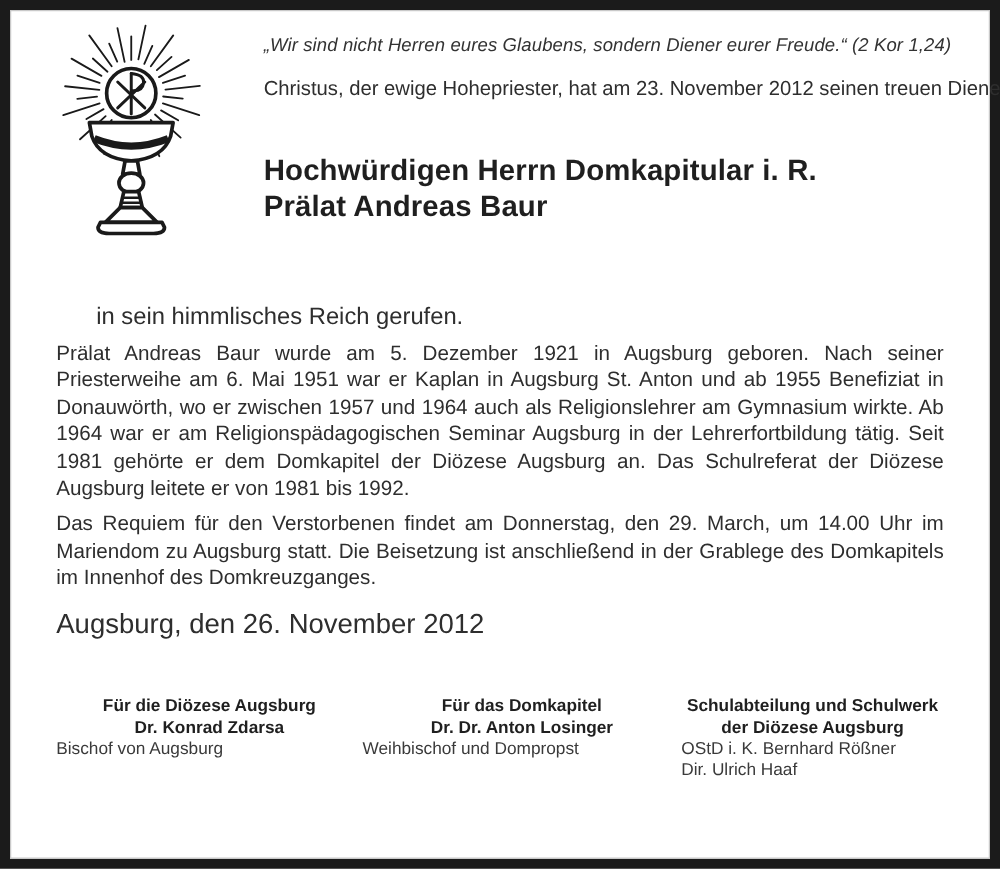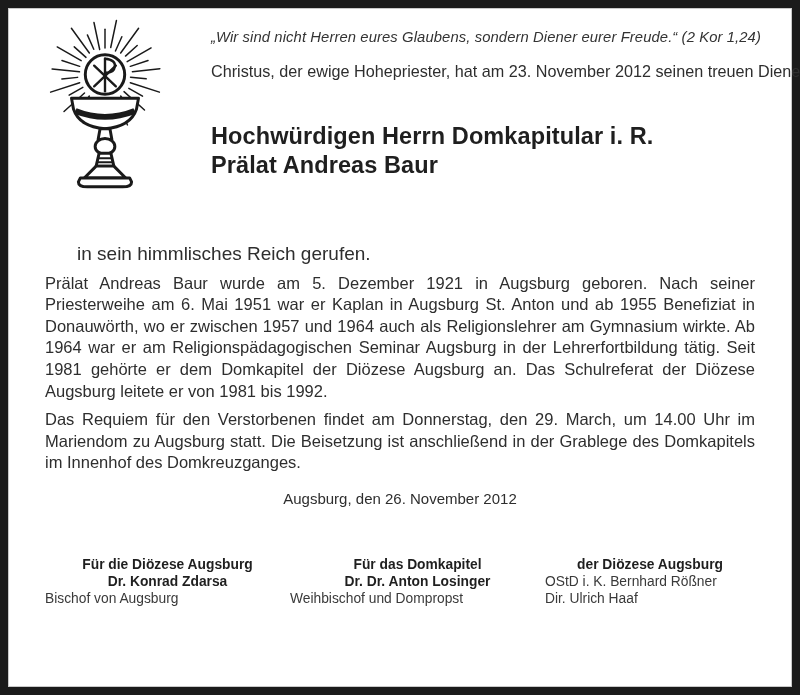--- a/index.html
+++ b/index.html
@@ -72,23 +72,22 @@
     line-height:21.6px;
     margin-left:32px;
   }
   .para{
     margin-top:7px;
     text-align:justify;
   }
   .para:first-of-type{margin-top:8px;}
   .dateline{
     margin-top:14px;
-    font-size:15px;
+    font-size:22px;
     line-height:21.6px;
-    text-align:center;
   }
   
   .signatures{
     display:flex;
     margin-top:46px;
     font-size:13.8px;
     line-height:17px;
   }
   .sig-col1{flex:0 0 245px;}
   .sig-col2{flex:0 0 255px;}
@@ -178,19 +177,20 @@
       <div class="sig-bold">Für die Diözese Augsburg</div>
       <div class="sig-bold">Dr. Konrad Zdarsa</div>
       <div class="sig-reg">Bischof von Augsburg</div>
     </div>
     <div class="sig-col2">
       <div class="sig-bold">Für das Domkapitel</div>
       <div class="sig-bold">Dr. Dr. Anton Losinger</div>
       <div class="sig-reg">Weihbischof und Dompropst</div>
     </div>
     <div class="sig-col3">
+      <div class="sig-bold">Schulabteilung und Schulwerk</div>
       <div class="sig-bold">der Diözese Augsburg</div>
       <div class="sig-reg">OStD i. K. Bernhard Rößner</div>
       <div class="sig-reg">Dir. Ulrich Haaf</div>
     </div>
   </div>
 
 </div>
 
 </body></html>

